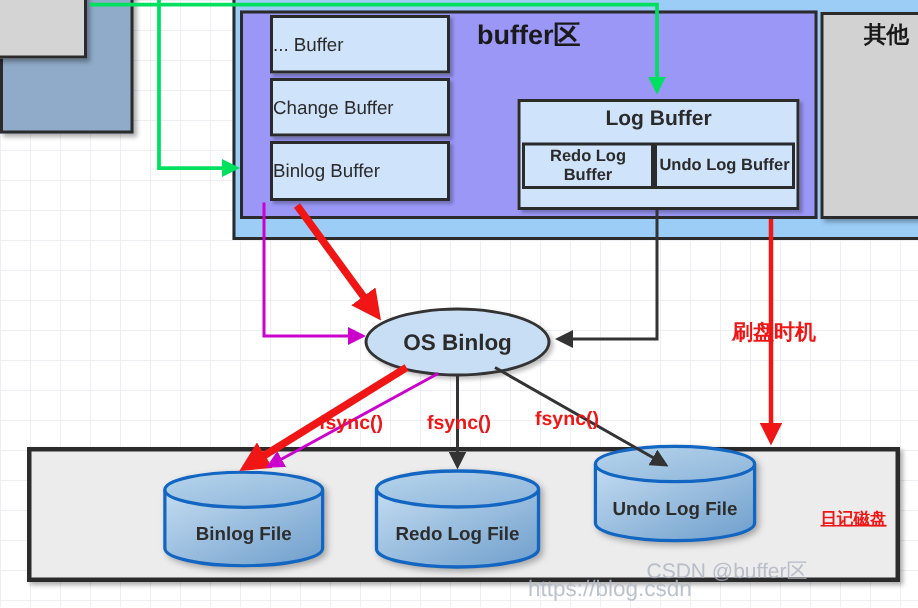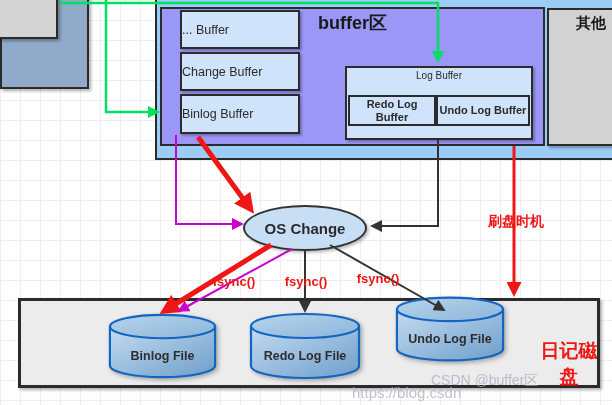--- a/index.html
+++ b/index.html
@@ -17,21 +17,21 @@
   .gray-box-small{left:-4px;top:-4px;width:62px;height:43px;background:#d4d4d4;border:2px solid #2b2b2b;z-index:2;}
   
   .container-blue{left:155px;top:-3px;width:462px;height:163px;background:#9bcdf7;border:2px solid #2b2b2b;z-index:1;}
   .buffer-purple{left:160px;top:7px;width:385px;height:139px;background:#9a97f7;border:2px solid #2b2b2b;z-index:2;}
   .buffer-title{left:160px;top:11px;width:385px;text-align:center;font-size:18px;font-weight:bold;color:#1a1a1a;z-index:3;}
   .stack-box{left:180px;width:120px;background:#cfe3fa;border:2px solid #2b2b2b;z-index:3;
              display:flex;align-items:center;font-size:12.5px;font-weight:normal;color:#2b2b2b;
              box-shadow:2px 2px 2px rgba(0,0,0,.25);}
   .log-buffer-box{left:345px;top:66px;width:188px;height:74px;background:#cfe3fa;border:2px solid #2b2b2b;z-index:3;
                   box-shadow:2px 2px 2px rgba(0,0,0,.25);}
-  .log-buffer-title{left:345px;top:70px;width:188px;text-align:center;font-size:10px;font-weight:normal;color:#2b2b2b;z-index:4;}
+  .log-buffer-title{left:345px;top:70px;width:188px;text-align:center;font-size:14px;font-weight:bold;color:#2b2b2b;z-index:4;}
   .log-cell{top:95px;height:31px;background:#cfe3fa;border:2px solid #2b2b2b;z-index:4;
             display:flex;align-items:center;justify-content:center;text-align:center;
             font-size:11px;line-height:1.15;font-weight:bold;color:#2b2b2b;}
   .other-box{left:547px;top:8px;width:70px;height:138px;background:#d2d2d2;border:2px solid #2b2b2b;z-index:2;
              font-size:15px;font-weight:bold;color:#1a1a1a;padding:4px 0 0 27px;}
   
   .os-ellipse{left:243px;top:205px;width:124px;height:46px;background:#c8def5;border:2.5px solid #333;
               border-radius:50%;z-index:5;display:flex;align-items:center;justify-content:center;
               font-size:15px;font-weight:bold;color:#2b2b2b;box-shadow:2px 2px 3px rgba(0,0,0,.25);}
   
@@ -74,21 +74,21 @@
   </div>
   <div class="abs log-cell" style="left:436px;width:94px;">
     <span>Undo Log Buffer</span>
   </div>
 
   <div class="abs other-box shadowed">
     <span>其他</span>
   </div>
 
   <div class="abs os-ellipse">
-    <span>OS Change</span>
+    <span>OS Binlog</span>
   </div>
 
   <div class="abs disk-box shadowed"></div>
 
   <div class="abs cylinder" style="left:107px;top:311px;width:111px;height:70px;">
     <svg width="111" height="70" viewBox="0 0 114 70" style="filter:drop-shadow(2px 2px 2px rgba(0,0,0,.3));">
       <defs>
         <linearGradient id="cylBody1" x1="0" y1="0" x2="1" y2="1">
           <stop offset="0" stop-color="#c4dcf1"></stop>
             <stop offset="1" stop-color="#6e9ecb"></stop>
@@ -117,21 +117,21 @@
       <path d="M3,15 L3,55 A54,12 0 0 0 111,55 L111,15" fill="url(#cylBody1)" stroke="#1266c2" stroke-width="2.2"></path>
       <ellipse cx="57" cy="15" rx="54" ry="12" fill="url(#cylTop1)" stroke="#1266c2" stroke-width="2.2"></ellipse>
     </svg>
     <div class="cyl-label">Undo Log File</div>
   </div>
 
   <div class="abs red-label" style="left:205px;top:274px;width:58px;font-size:13px;">fsync()</div>
   <div class="abs red-label" style="left:277px;top:274px;width:58px;font-size:13px;">fsync()</div>
   <div class="abs red-label" style="left:349px;top:271px;width:58px;font-size:13px;">fsync()</div>
   <div class="abs red-label" style="left:478px;top:213px;width:76px;font-size:14px;">刷盘时机</div>
-  <div class="abs red-label" style="left:536px;top:338px;width:66px;font-size:19px;">日记磁盘</div>
+  <div class="abs red-label" style="left:536px;top:338px;width:66px;font-size:11px;text-decoration:underline;">日记磁盘</div>
 
   <div class="abs watermark" style="left:352px;top:370px;">https://blog.csdn</div>
   <div class="abs watermark2" style="left:431px;top:372px;">CSDN @buffer区</div>
 
   <svg id="wires" width="612" height="405">
     <defs>
       <marker id="mGreen" markerUnits="userSpaceOnUse" markerWidth="12" markerHeight="12" refX="2" refY="6" orient="auto">
         <path d="M0,0 L12,6 L0,12 Z" fill="#00e060"></path>
       </marker>
       <marker id="mMagenta" markerUnits="userSpaceOnUse" markerWidth="12" markerHeight="12" refX="2" refY="6" orient="auto">

